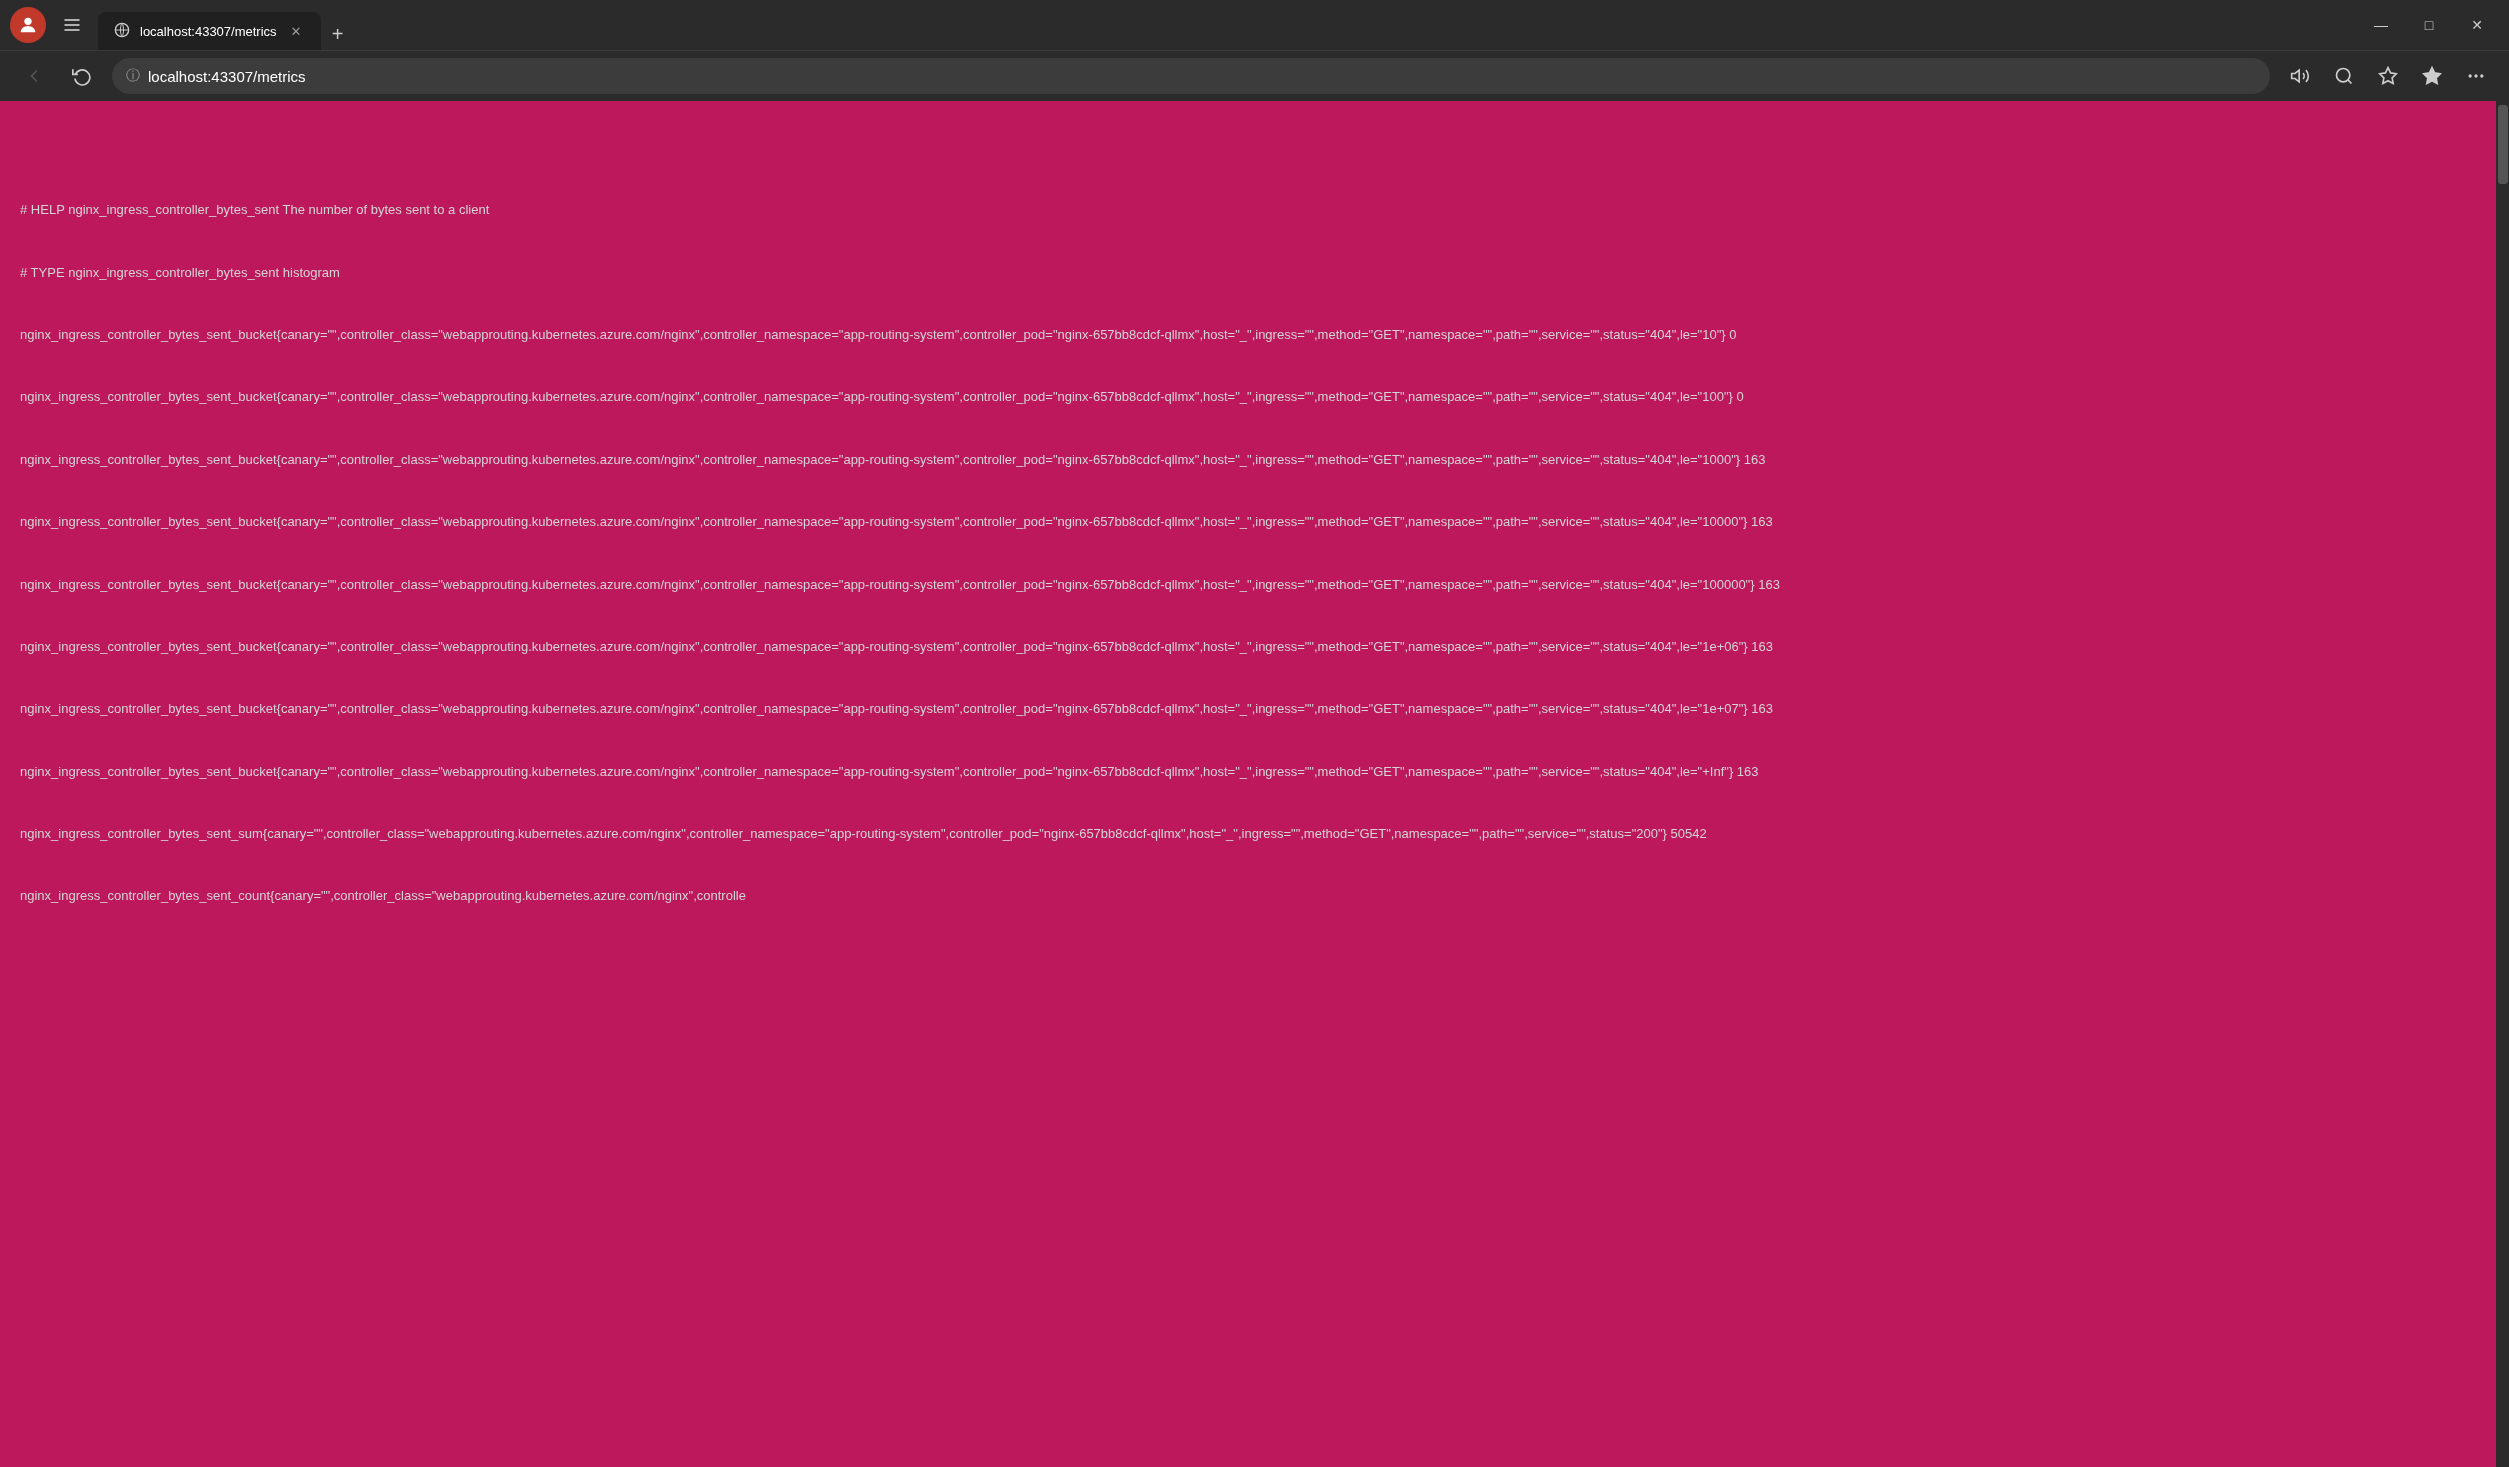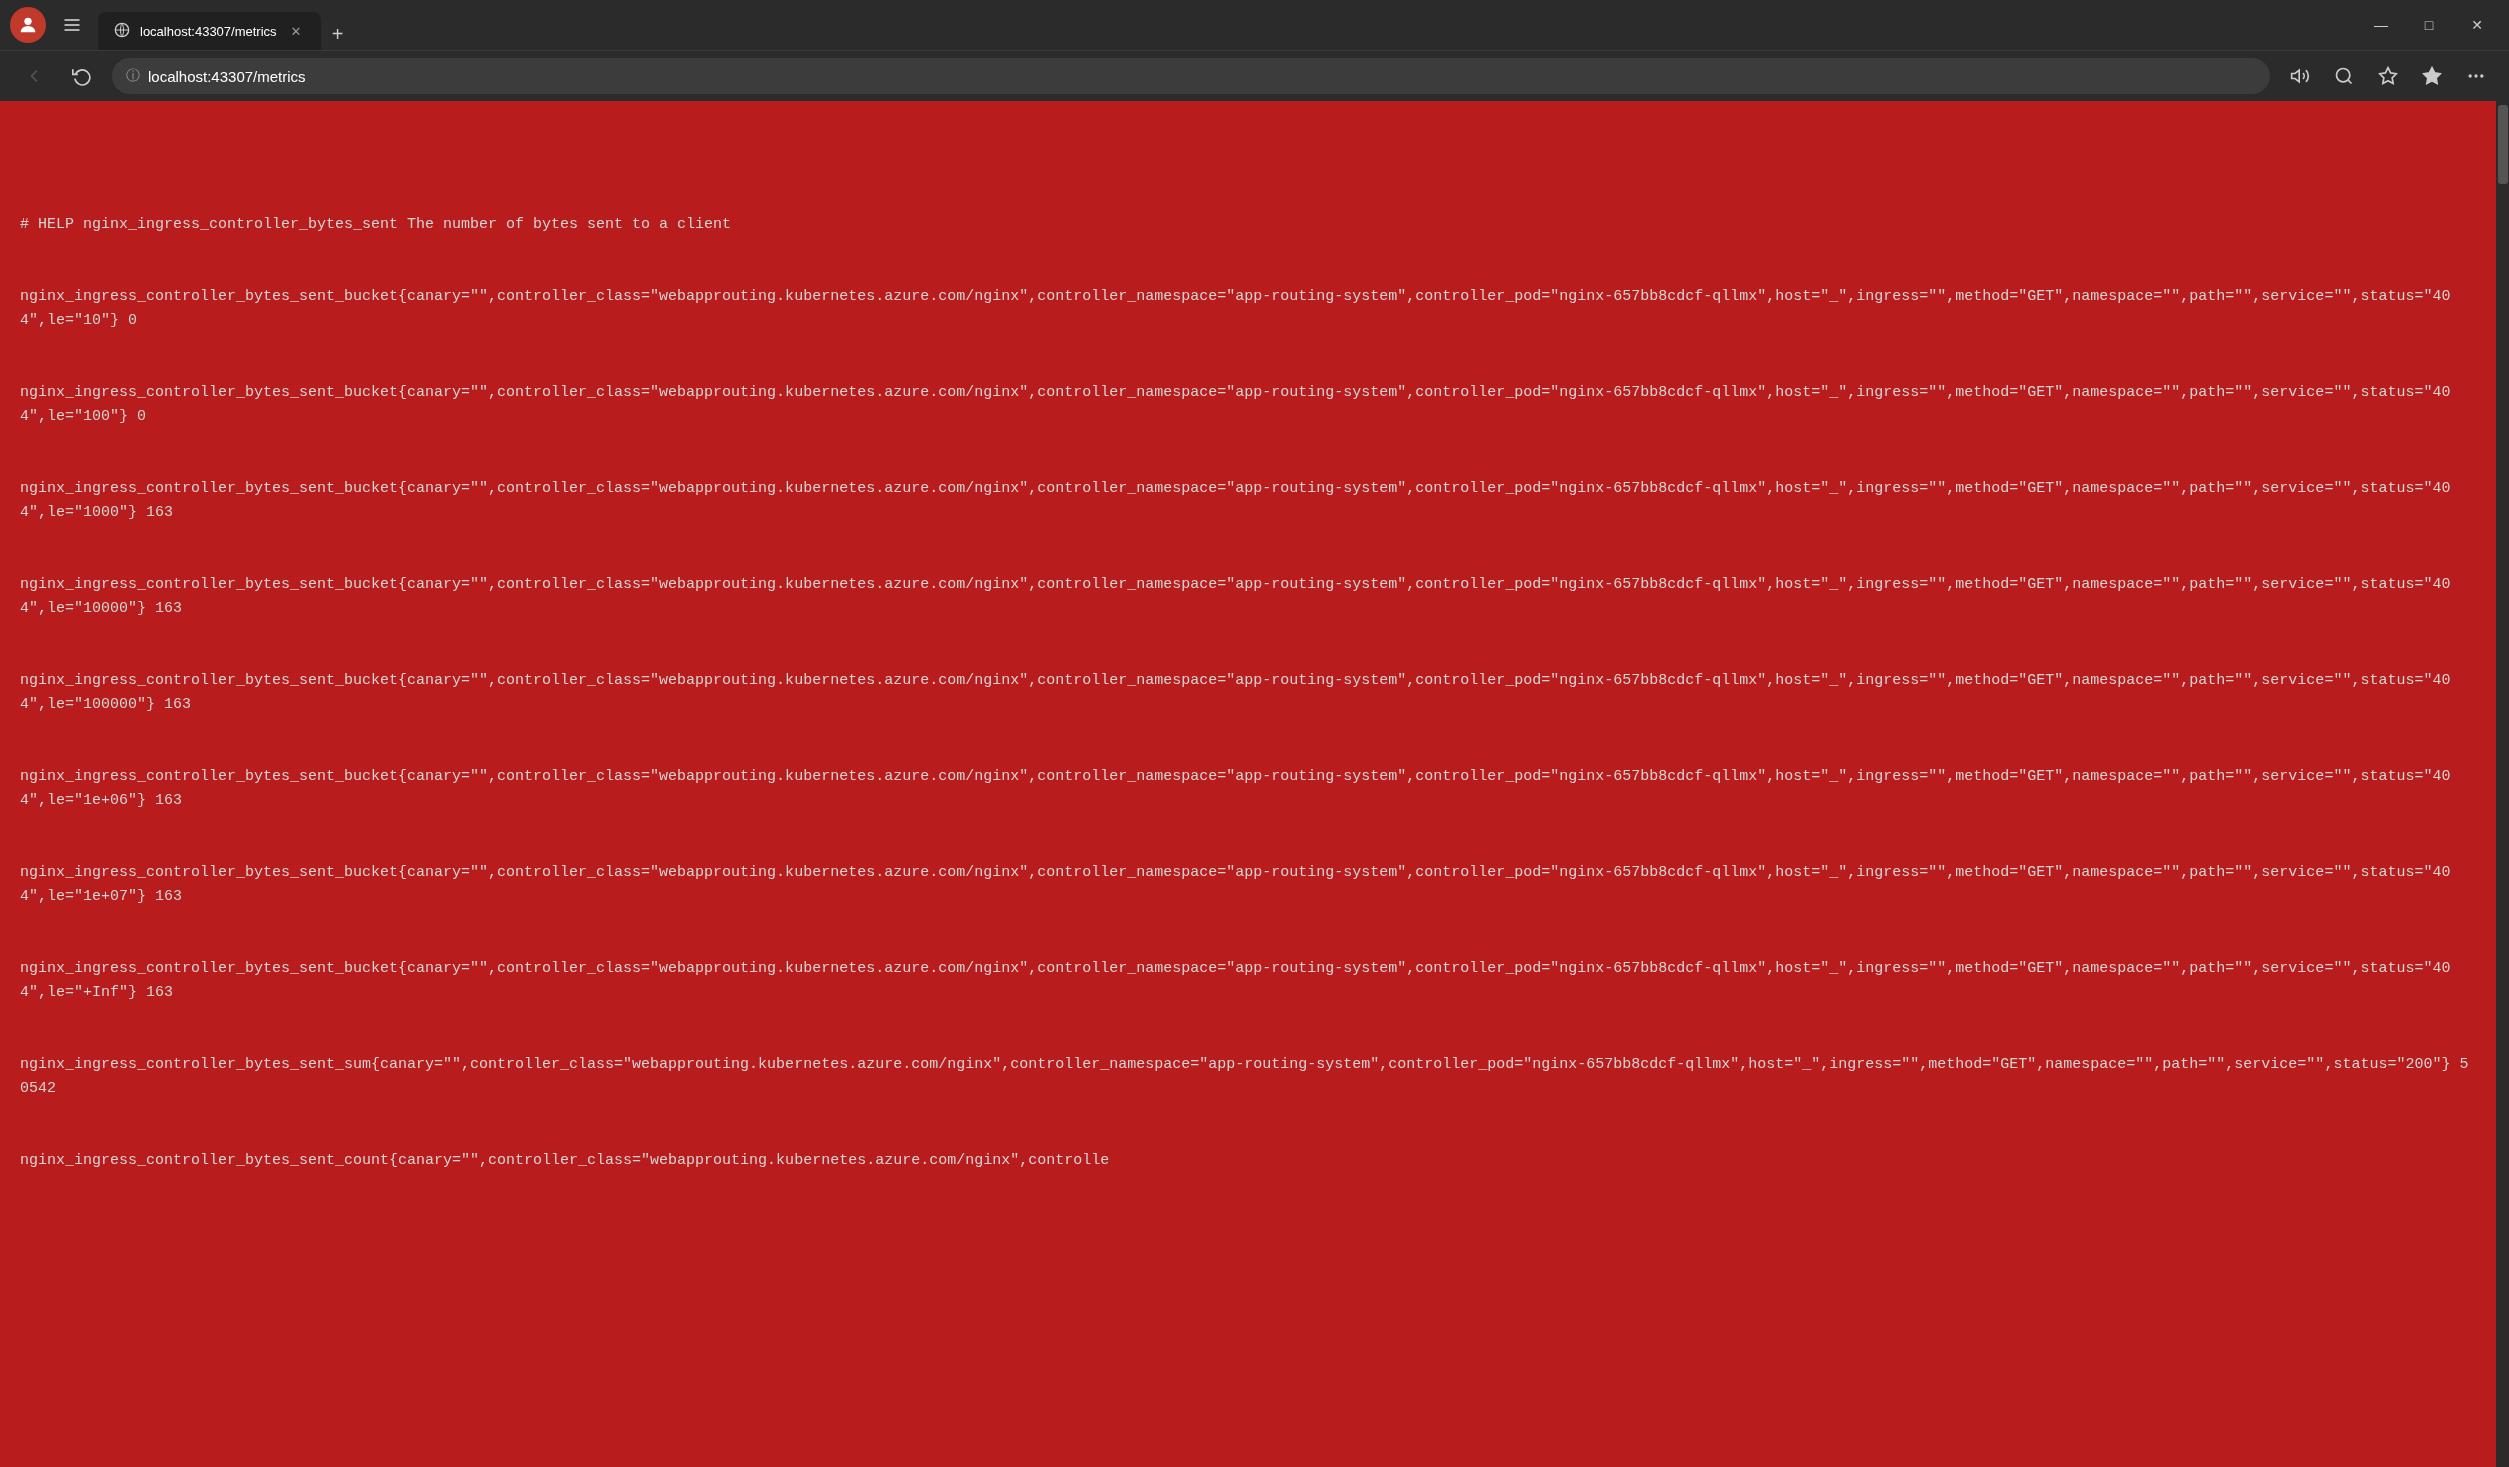--- a/index.html
+++ b/index.html
@@ -186,24 +186,24 @@
       align-items: center;
       justify-content: center;
       color: #cccccc;
       font-size: 18px;
       cursor: pointer;
       border-radius: 50%;
     }
 
     
     .content {
-      background: #b91c1c;
+      background: #be185d;
       padding: 16px 20px;
-      font-family: Liberation Mono, monospace;
-      font-size: 15px;
+      font-family: Liberation Sans, sans-serif;
+      font-size: 13px;
       line-height: 1.6;
       color: #d4d4d4;
       white-space: pre-wrap;
       word-break: break-all;
       height: calc(1467px - 50px - 51px);
       overflow: hidden;
       position: relative;
     }
 
     .content-inner {
@@ -317,20 +317,21 @@
         <circle cx="12" cy="12" r="2"></circle>
         <circle cx="19" cy="12" r="2"></circle>
       </svg>
     </div>
   </div>
 </div>
 
 <div class="content">
   <div class="content-inner">
     <div style="color:#d4d4d4;"># HELP nginx_ingress_controller_bytes_sent The number of bytes sent to a client</div>
+    <div style="color:#d4d4d4;"># TYPE nginx_ingress_controller_bytes_sent histogram</div>
     <div style="color:#d4d4d4;">nginx_ingress_controller_bytes_sent_bucket{canary="",controller_class="webapprouting.kubernetes.azure.com/nginx",controller_namespace="app-routing-system",controller_pod="nginx-657bb8cdcf-qllmx",host="_",ingress="",method="GET",namespace="",path="",service="",status="404",le="10"} 0</div>
     <div style="color:#d4d4d4;">nginx_ingress_controller_bytes_sent_bucket{canary="",controller_class="webapprouting.kubernetes.azure.com/nginx",controller_namespace="app-routing-system",controller_pod="nginx-657bb8cdcf-qllmx",host="_",ingress="",method="GET",namespace="",path="",service="",status="404",le="100"} 0</div>
     <div style="color:#d4d4d4;">nginx_ingress_controller_bytes_sent_bucket{canary="",controller_class="webapprouting.kubernetes.azure.com/nginx",controller_namespace="app-routing-system",controller_pod="nginx-657bb8cdcf-qllmx",host="_",ingress="",method="GET",namespace="",path="",service="",status="404",le="1000"} 163</div>
     <div style="color:#d4d4d4;">nginx_ingress_controller_bytes_sent_bucket{canary="",controller_class="webapprouting.kubernetes.azure.com/nginx",controller_namespace="app-routing-system",controller_pod="nginx-657bb8cdcf-qllmx",host="_",ingress="",method="GET",namespace="",path="",service="",status="404",le="10000"} 163</div>
     <div style="color:#d4d4d4;">nginx_ingress_controller_bytes_sent_bucket{canary="",controller_class="webapprouting.kubernetes.azure.com/nginx",controller_namespace="app-routing-system",controller_pod="nginx-657bb8cdcf-qllmx",host="_",ingress="",method="GET",namespace="",path="",service="",status="404",le="100000"} 163</div>
     <div style="color:#d4d4d4;">nginx_ingress_controller_bytes_sent_bucket{canary="",controller_class="webapprouting.kubernetes.azure.com/nginx",controller_namespace="app-routing-system",controller_pod="nginx-657bb8cdcf-qllmx",host="_",ingress="",method="GET",namespace="",path="",service="",status="404",le="1e+06"} 163</div>
     <div style="color:#d4d4d4;">nginx_ingress_controller_bytes_sent_bucket{canary="",controller_class="webapprouting.kubernetes.azure.com/nginx",controller_namespace="app-routing-system",controller_pod="nginx-657bb8cdcf-qllmx",host="_",ingress="",method="GET",namespace="",path="",service="",status="404",le="1e+07"} 163</div>
     <div style="color:#d4d4d4;">nginx_ingress_controller_bytes_sent_bucket{canary="",controller_class="webapprouting.kubernetes.azure.com/nginx",controller_namespace="app-routing-system",controller_pod="nginx-657bb8cdcf-qllmx",host="_",ingress="",method="GET",namespace="",path="",service="",status="404",le="+Inf"} 163</div>
     <div style="color:#d4d4d4;">nginx_ingress_controller_bytes_sent_sum{canary="",controller_class="webapprouting.kubernetes.azure.com/nginx",controller_namespace="app-routing-system",controller_pod="nginx-657bb8cdcf-qllmx",host="_",ingress="",method="GET",namespace="",path="",service="",status="200"} 50542</div>
     <div style="color:#d4d4d4;">nginx_ingress_controller_bytes_sent_count{canary="",controller_class="webapprouting.kubernetes.azure.com/nginx",controlle</div>

